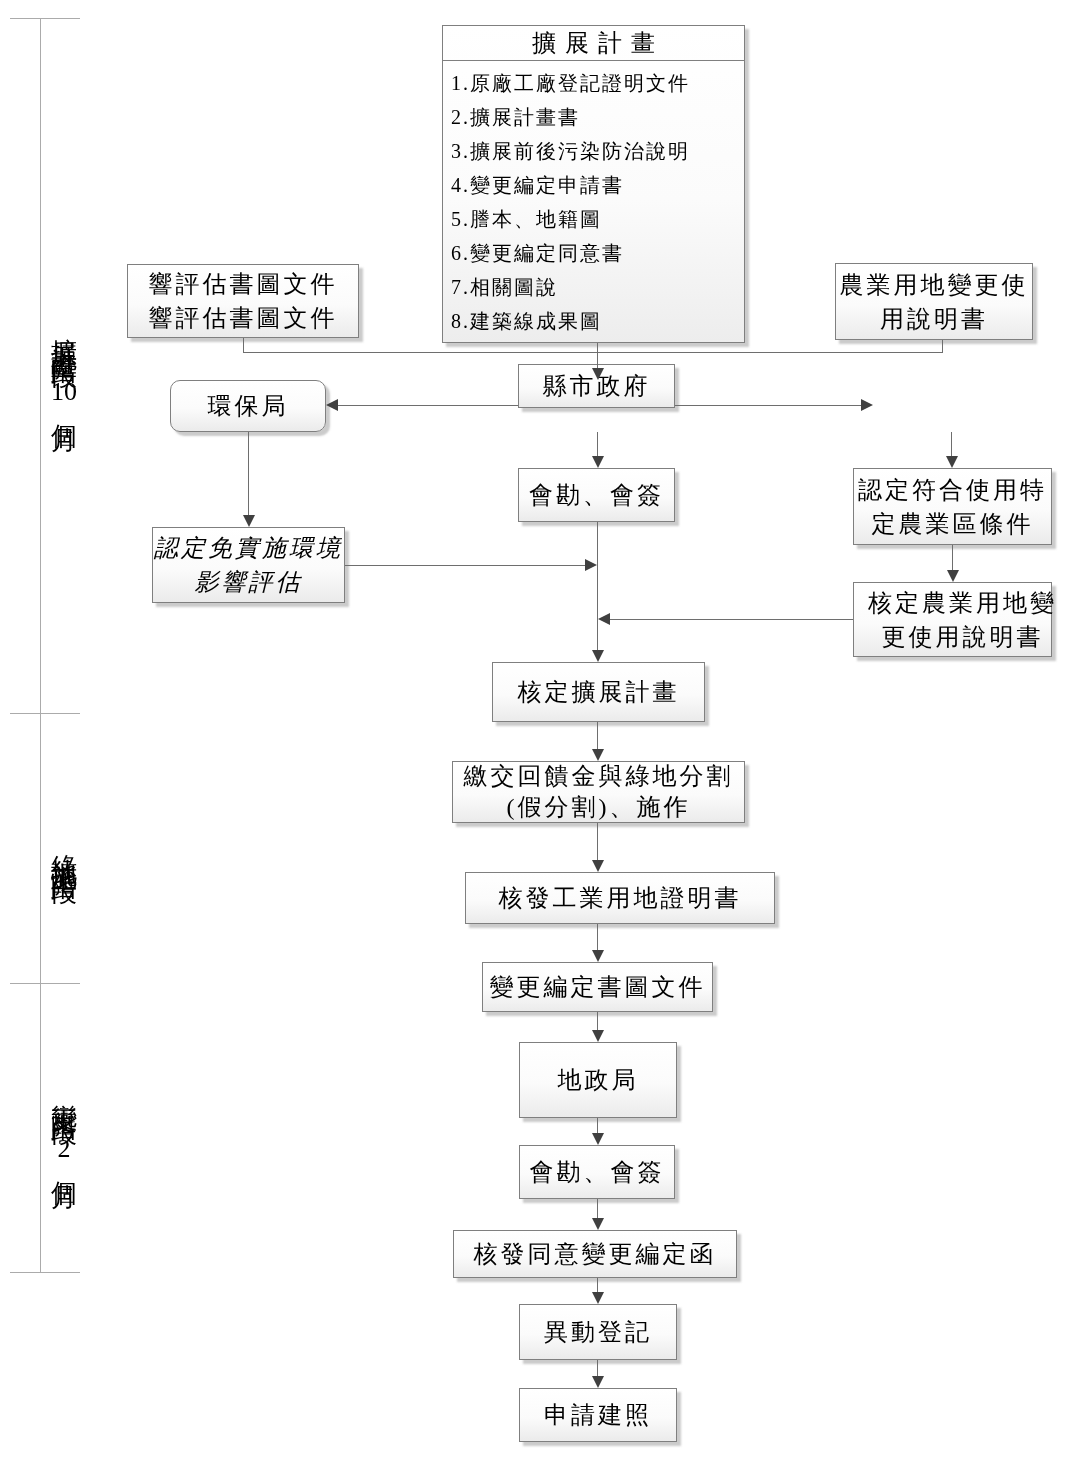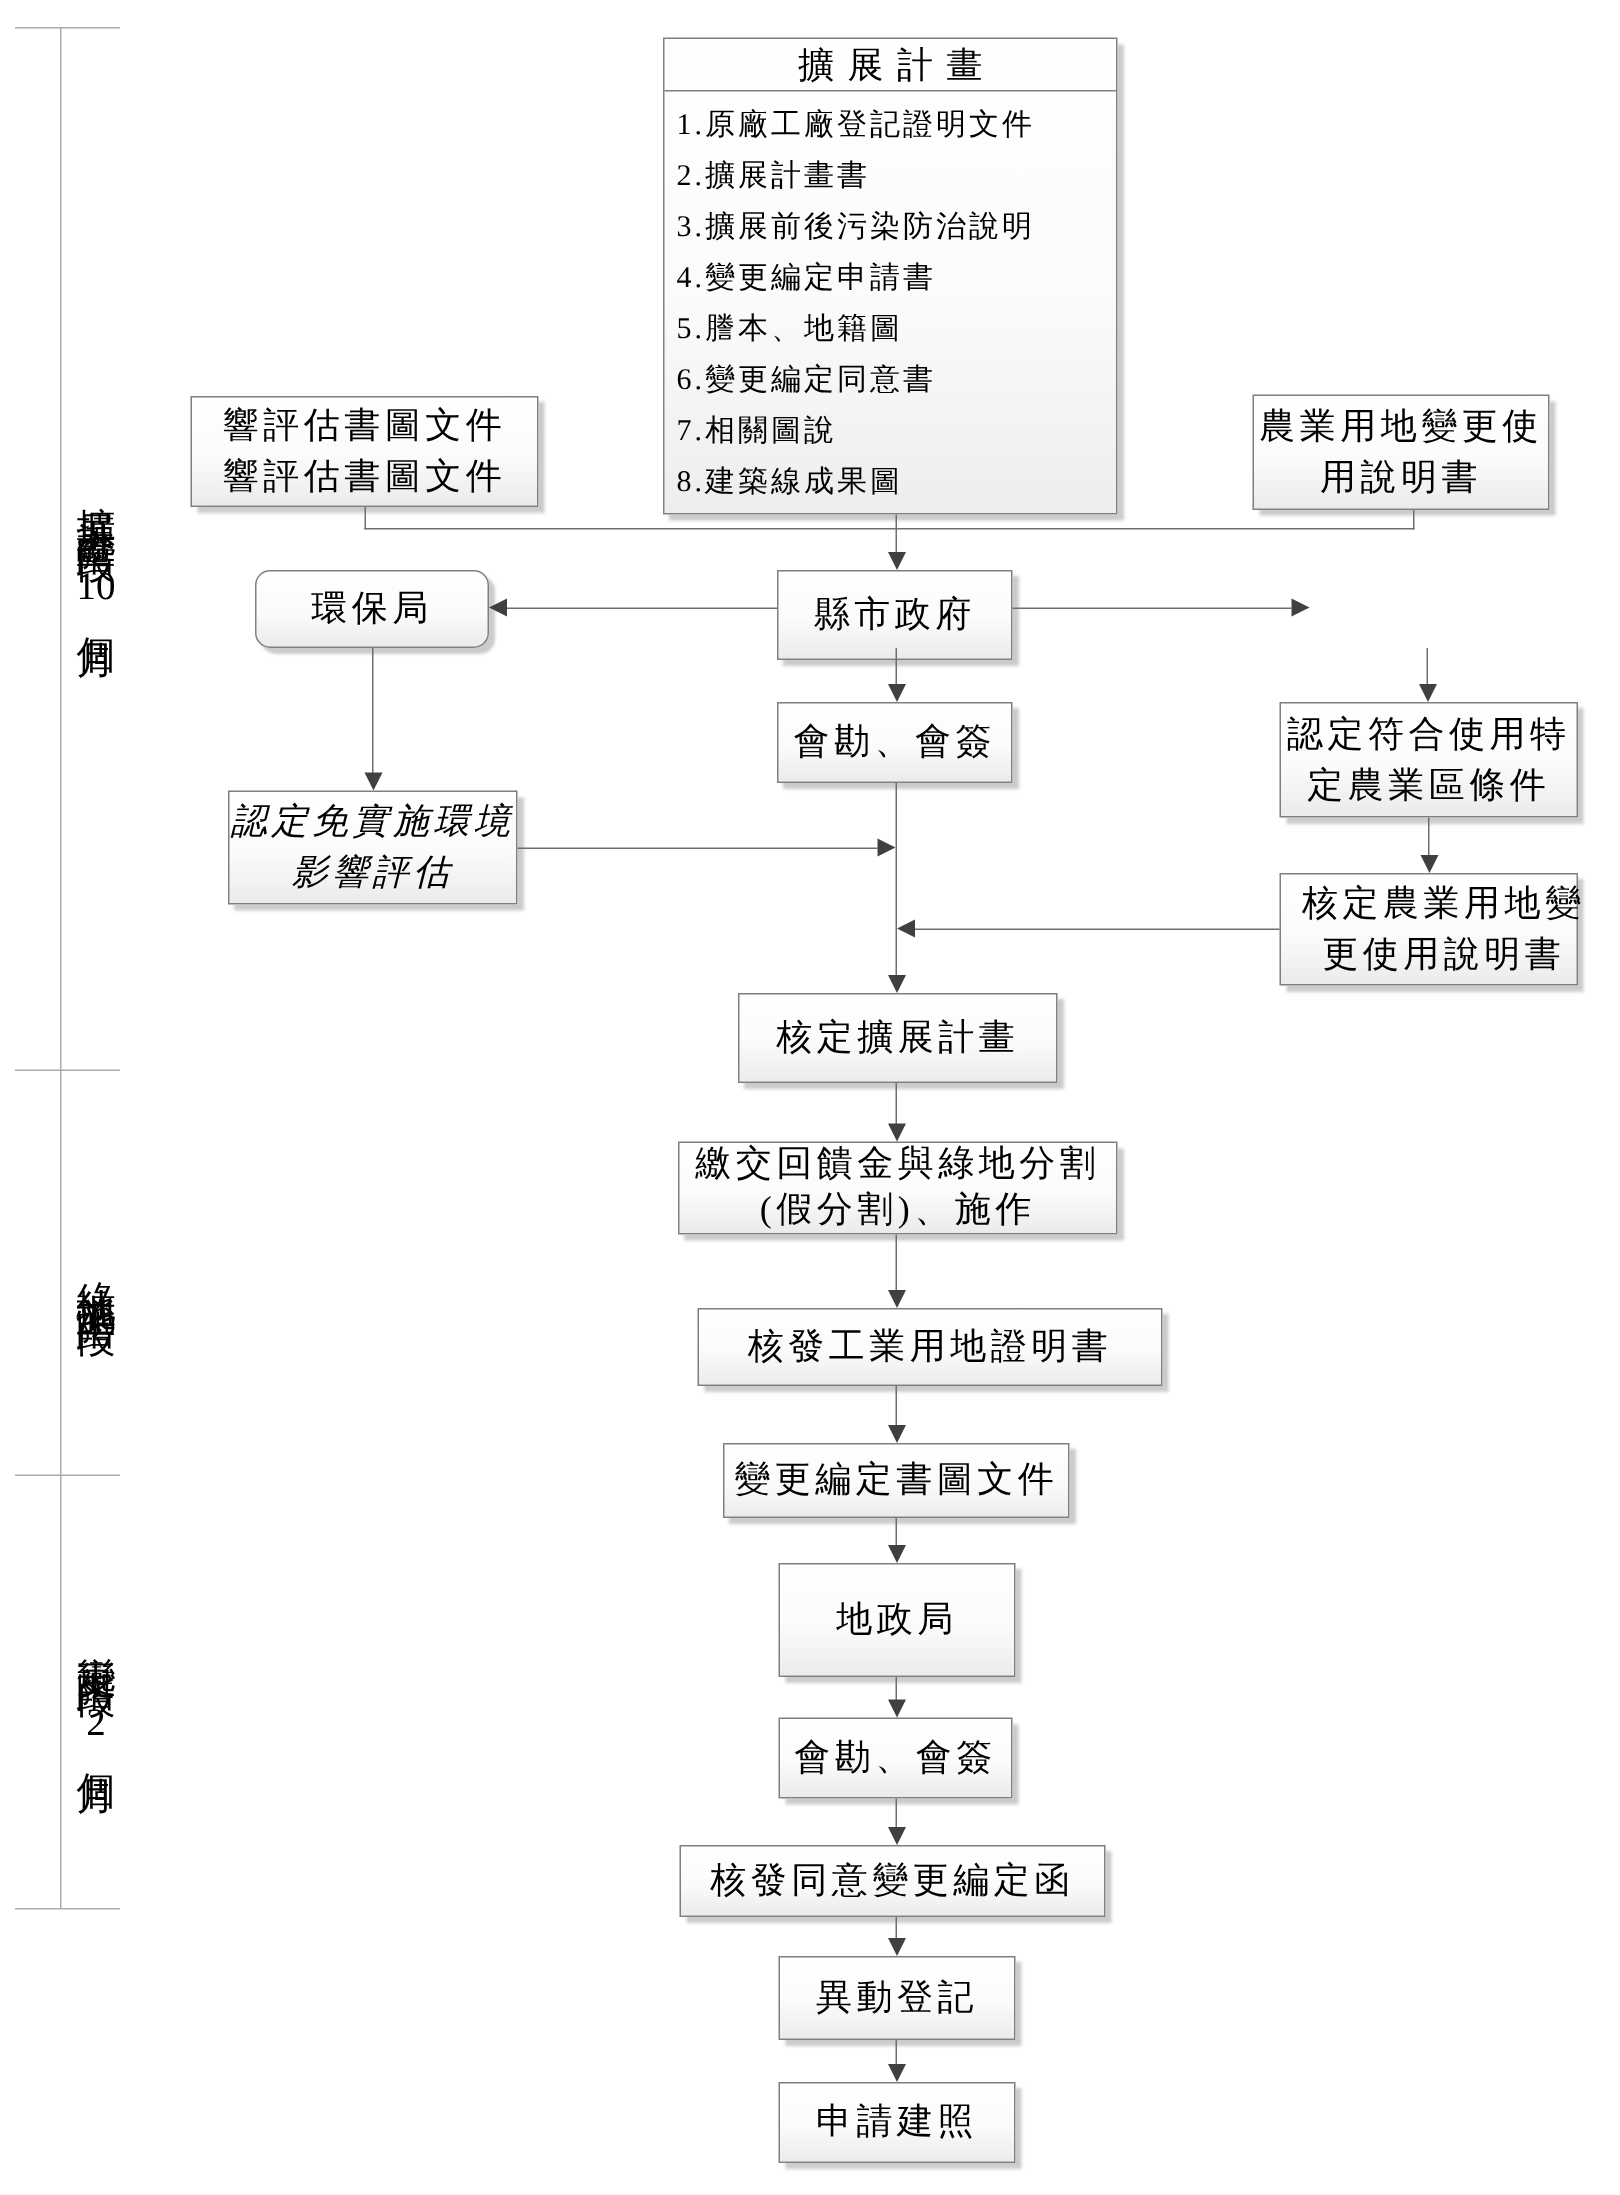--- a/index.html
+++ b/index.html
@@ -88,21 +88,21 @@
 
   <div class="node" style="left:835px;top:263px;width:198px;height:77px;">
     <span>農業用地變更使</span>
     <span>用說明書</span>
   </div>
 
   <div class="node" style="left:170px;top:380px;width:156px;height:52px;border-radius:10px;">
     <span>環保局</span>
   </div>
 
-  <div class="node" style="left:518px;top:380px;width:157px;height:60px;">
+  <div class="node" style="left:518px;top:364px;width:157px;height:44px;">
     <span>縣市政府</span>
   </div>
 
 
   <div class="node" style="left:518px;top:468px;width:157px;height:54px;">
     <span>會勘、會簽</span>
   </div>
 
   <div class="node" style="left:152px;top:527px;width:193px;height:76px;font-style:italic;">
     <span>認定免實施環境</span>

